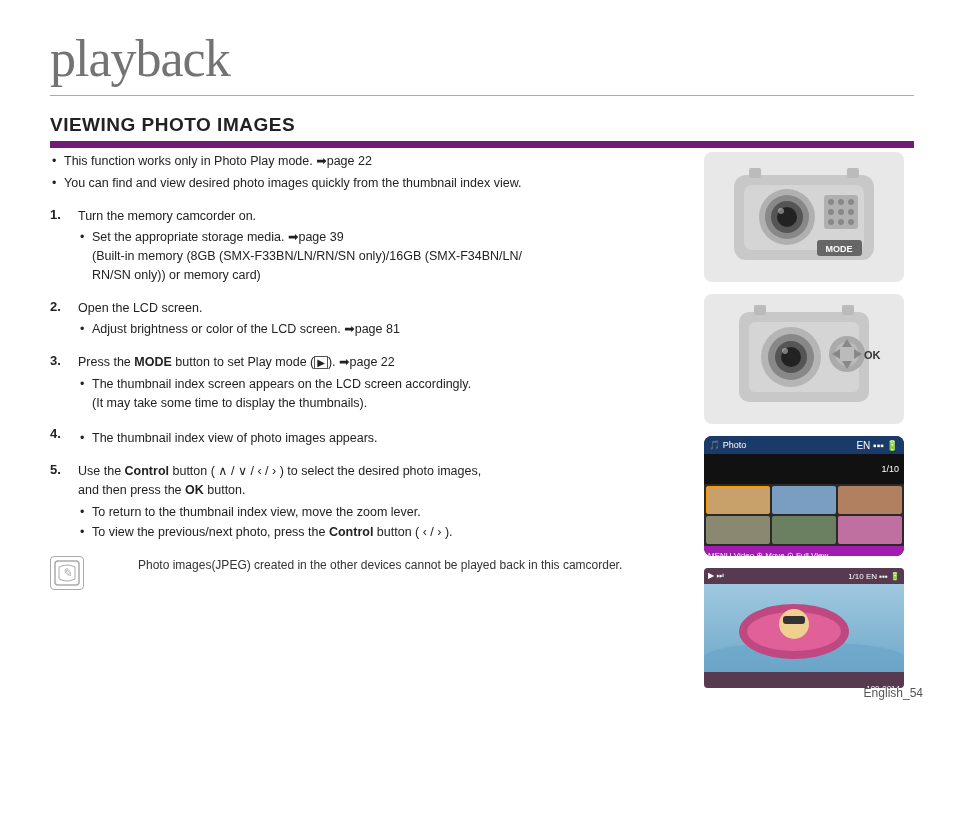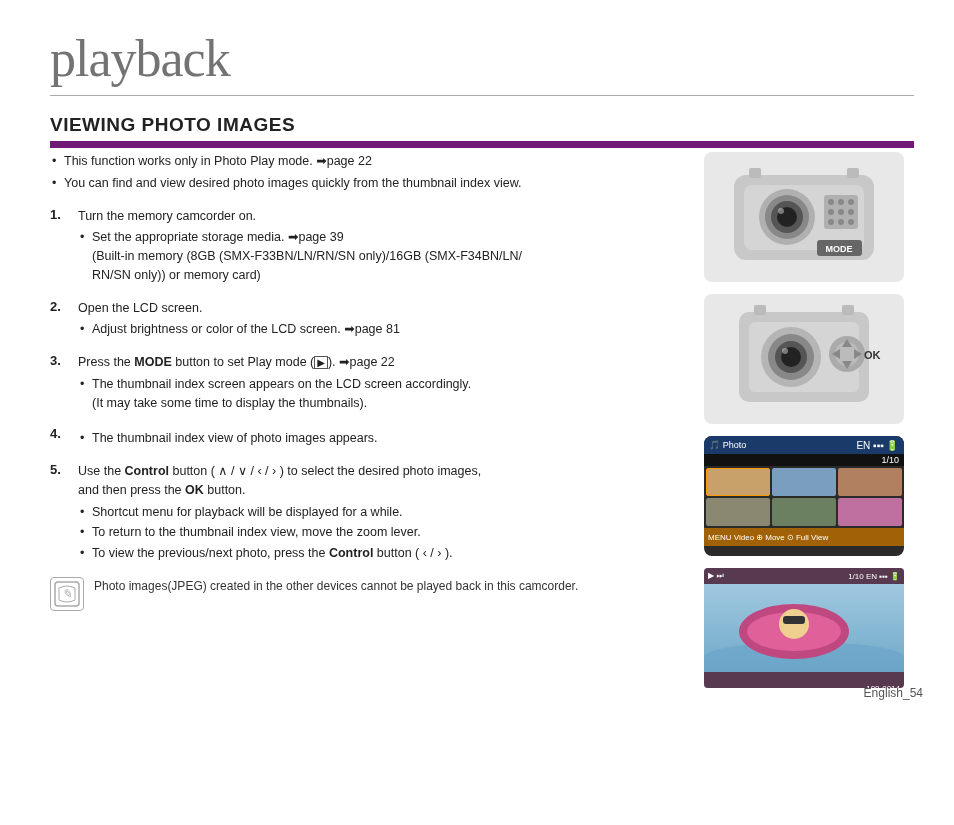--- a/index.html
+++ b/index.html
@@ -124,20 +124,21 @@
       justify-content: center;
       font-size: 18px;
       color: #888;
       font-style: italic;
       font-family: Georgia, serif;
     }
     .note-text {
       font-size: 12px;
       line-height: 1.5;
       color: #333;
+      margin-left: 44px;
     }
     
     .cam-img {
       width: 200px;
       background: #e8e8e8;
       border-radius: 8px;
       display: flex;
       align-items: center;
       justify-content: center;
       position: relative;
@@ -233,21 +234,20 @@
               <li>The thumbnail index view of photo images appears.</li>
             </ul>
           </div>
         </li>
 
         <li class="step">
           <span class="step-num">5.</span>
           <div class="step-content">
             <p>Use the <span class="bold">Control</span> button ( ∧ / ∨ / ‹ / › ) to select the desired photo images,<br>and then press the <span class="bold">OK</span> button.</p>
             <ul class="sub-bullets">
-              <li>Shortcut menu for playback will be displayed for a while.</li>
               <li>To return to the thumbnail index view, move the zoom lever.</li>
               <li>To view the previous/next photo, press the <span class="bold">Control</span> button ( ‹ / › ).</li>
             </ul>
           </div>
         </li>
 
       </ol>
 
       <div class="note-box">
         <div class="note-icon">
@@ -319,32 +319,32 @@
           <rect x="45" y="8" width="12" height="10" rx="2" fill="#bbb"></rect>
           <rect x="133" y="8" width="12" height="10" rx="2" fill="#bbb"></rect>
         </svg>
       </div>
 
       <div class="lcd-screen">
         <div style="background:#1a3a6a;height:18px;display:flex;align-items:center;justify-content:space-between;padding:0 5px;">
           <span style="color:#fff;font-size:9px;">🎵 Photo</span>
           <span style="color:#fff;font-size:10px;">EN ▪▪▪ 🔋</span>
         </div>
-        <div style="display:flex;align-items:center;justify-content:flex-end;padding:1px 5px;background:#111;text-align:right;">
+        <div style="display:flex;align-items:center;justify-content:flex-end;padding:10px 5px;background:#111;text-align:right;">
           <span style="color:#fff;font-size:9px;margin-left:auto;">1/10</span>
         </div>
         <div style="display:grid;grid-template-columns:1fr 1fr 1fr;grid-template-rows:1fr 1fr;gap:2px;padding:2px;height:62px;">
           <div style="background:#c8a06a;border-radius:2px;border:1px solid #ff9900;"></div>
           <div style="background:#7a9ec0;border-radius:2px;"></div>
           <div style="background:#b08060;border-radius:2px;"></div>
           <div style="background:#8a8870;border-radius:2px;"></div>
           <div style="background:#6a8060;border-radius:2px;"></div>
           <div style="background:#c070a0;border-radius:2px;"></div>
         </div>
-        <div style="background:#a16207;height:18px;display:flex;align-items:center;justify-content:space-between;padding:0 4px;">
+        <div style="background:#a21caf;height:18px;display:flex;align-items:center;justify-content:space-between;padding:0 4px;">
           <span style="color:#fff;font-size:8px;">MENU Video ⊕ Move ⊙ Full View</span>
         </div>
       </div>
 
       <div class="lcd-full">
         <div style="background:rgba(0,0,0,0.55);height:16px;display:flex;align-items:center;justify-content:space-between;padding:0 4px;position:relative;z-index:2;">
           <span style="color:#fff;font-size:8px;">▶ ⏭</span>
           <span style="color:#fff;font-size:8px;">1/10 EN ▪▪▪ 🔋</span>
         </div>
 

